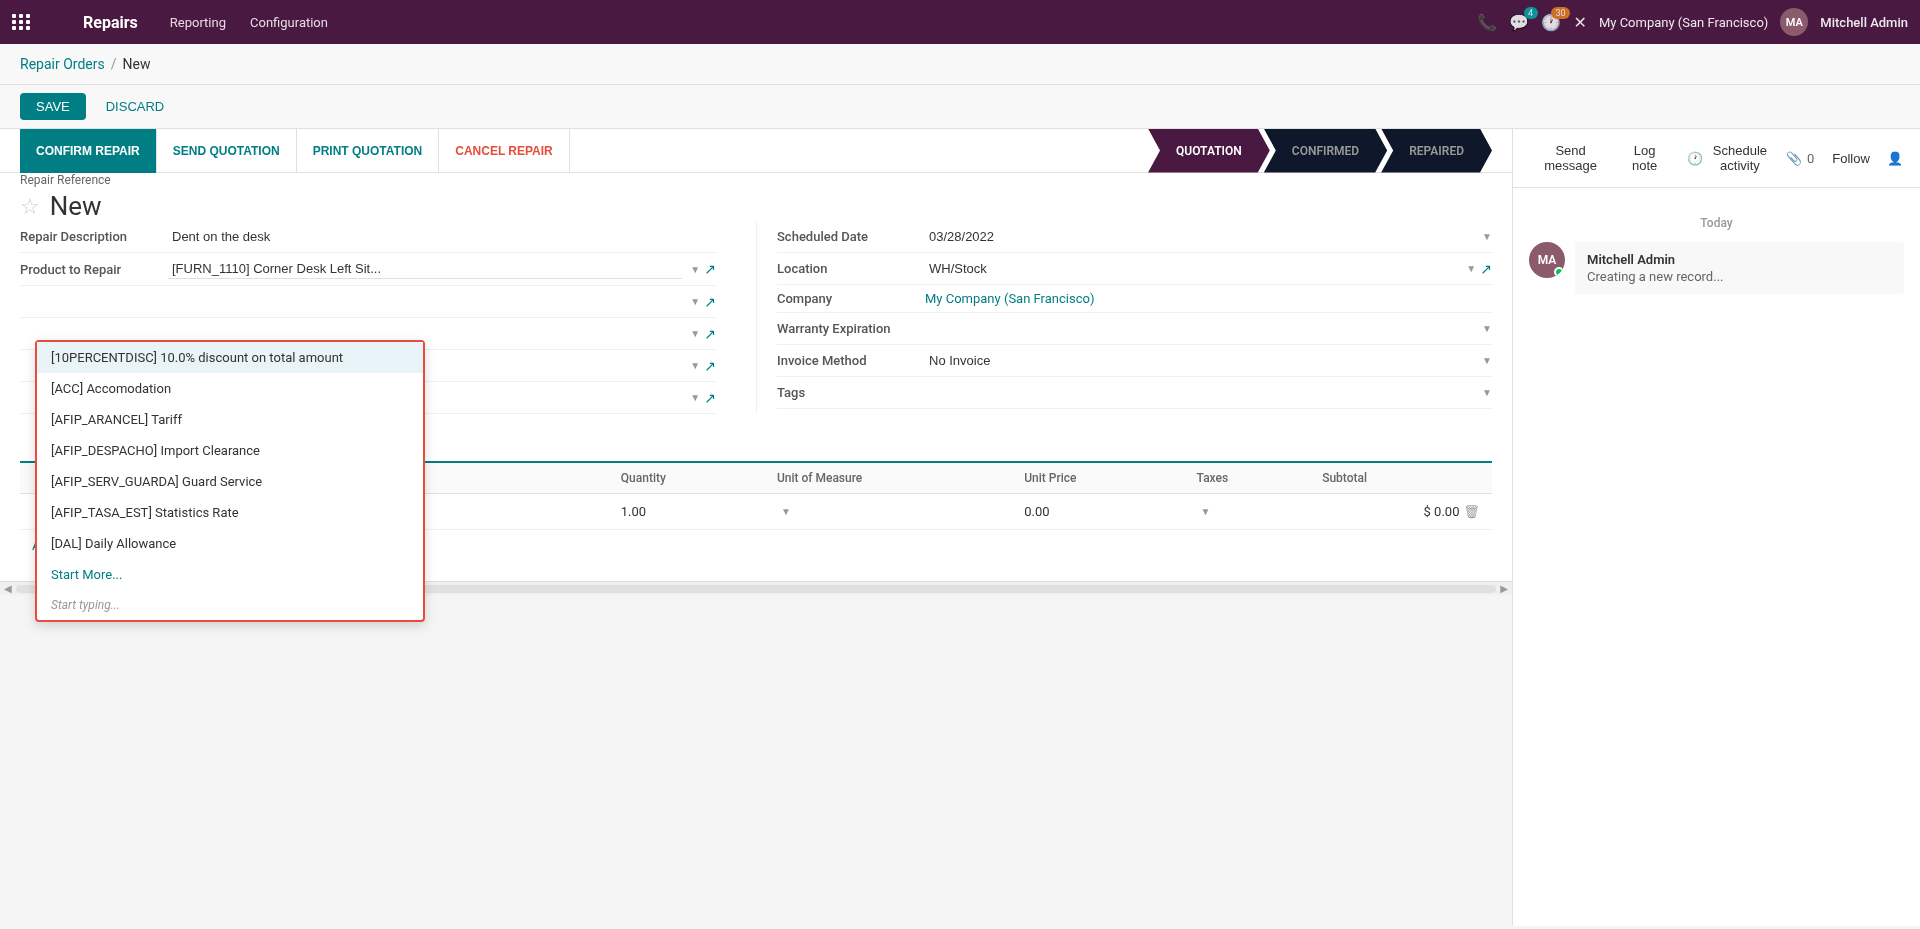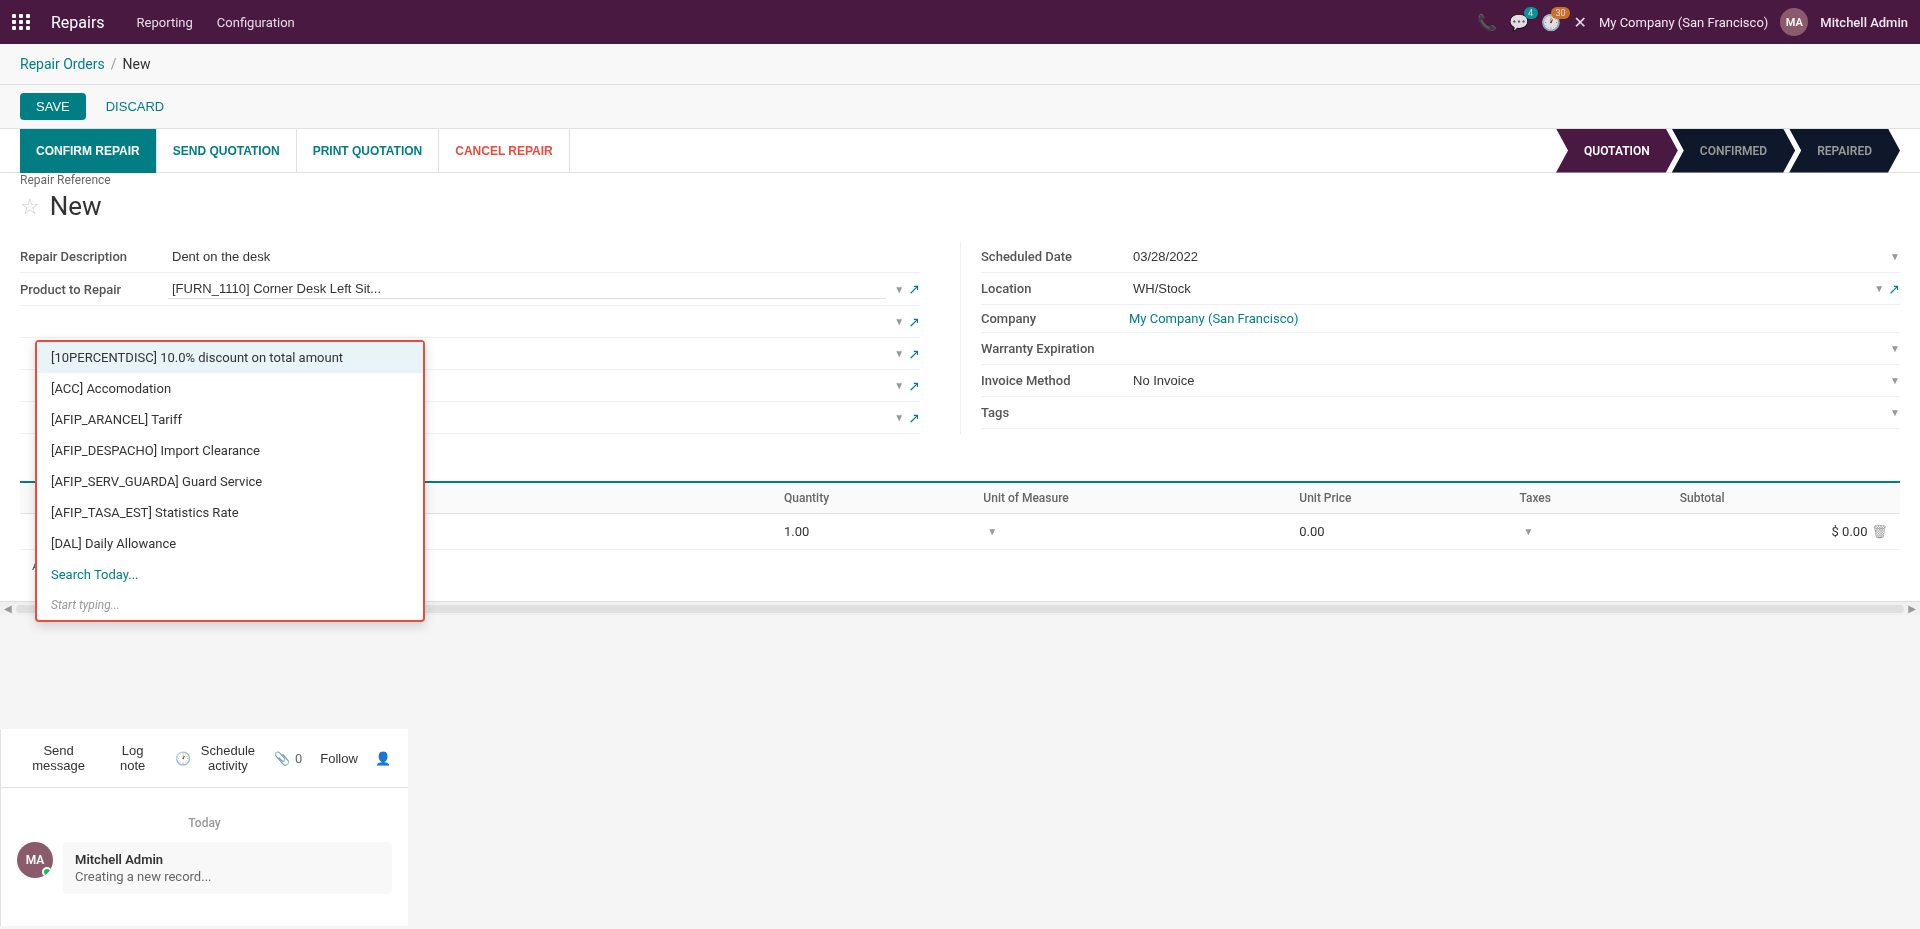--- a/index.html
+++ b/index.html
@@ -8,21 +8,21 @@
     
     .navbar {
       background: #4a1942;
       color: white;
       height: 44px;
       display: flex;
       align-items: center;
       padding: 0 12px;
       gap: 20px;
     }
-    .navbar-brand { font-size: 16px; font-weight: 400; color: white; }
+    .navbar-brand { font-size: 16px; font-weight: 700; color: white; margin-left: 32px; }
     .navbar-menu { display: flex; gap: 0; }
     .navbar-menu-item { color: rgba(255,255,255,0.85); padding: 6px 12px; border-radius: 4px; cursor: pointer; font-size: 13px; }
     .navbar-right { margin-left: auto; display: flex; align-items: center; gap: 12px; color: white; }
     .navbar-icon { cursor: pointer; font-size: 16px; opacity: 0.85; position: relative; }
     .badge {
       position: absolute; top: -6px; right: -8px;
       background: #00aaaa; color: white;
       border-radius: 10px; font-size: 9px;
       padding: 1px 4px; min-width: 14px; text-align: center;
     }
@@ -59,21 +59,21 @@
     .btn-save {
       background: #017e84; color: white; border: none;
       padding: 6px 16px; border-radius: 4px; cursor: pointer; font-size: 13px; font-weight: 500;
     }
     .btn-discard {
       background: transparent; color: #017e84; border: none;
       padding: 6px 12px; border-radius: 4px; cursor: pointer; font-size: 13px; font-weight: 500;
     }
 
     
-    .main-layout { display: flex; height: calc(929px - 44px - 44px - 44px); flex-direction: column; }
+    .main-layout { display: flex; height: calc(929px - 44px - 44px - 44px); }
 
     
     .form-area { flex: 1; overflow-y: auto; overflow-x: hidden; }
 
     
     .status-bar {
       background: white;
       border-bottom: 1px solid #e0e0e0;
       display: flex;
       align-items: center;
@@ -118,21 +118,21 @@
       color: white;
       clip-path: polygon(0 0, calc(100% - 12px) 0, 100% 50%, calc(100% - 12px) 100%, 0 100%, 12px 50%);
       padding: 0 28px;
     }
     .stage-item.inactive {
       color: #999;
       clip-path: polygon(0 0, calc(100% - 12px) 0, 100% 50%, calc(100% - 12px) 100%, 0 100%, 12px 50%);
       padding: 0 28px;
       background: #0f172a;
     }
-    .form-header { margin-bottom: 20px; }
+    .form-header { }
     .repair-ref-label { font-size: 12px; color: #666; margin-bottom: 4px; }
     .repair-title { display: flex; align-items: center; gap: 10px; }
     .star-icon { font-size: 22px; color: #ccc; cursor: pointer; }
     .repair-name { font-size: 26px; color: #333; font-weight: 400; }
     .field-row { display: flex; align-items: center; padding: 6px 0; gap: 8px; border-bottom: 1px solid #f0f0f0; }
     .field-label { min-width: 140px; color: #555; font-size: 13px; font-weight: 500; }
     .field-value { flex: 1; color: #333; font-size: 13px; }
     .field-input {
       flex: 1; border: none; background: transparent; font-size: 13px; color: #333;
       padding: 2px 4px; outline: none;
@@ -484,15 +484,15 @@
 </div>
 
 <div class="dropdown-overlay">
   <div class="dropdown-item highlighted">[10PERCENTDISC] 10.0% discount on total amount</div>
   <div class="dropdown-item">[ACC] Accomodation</div>
   <div class="dropdown-item">[AFIP_ARANCEL] Tariff</div>
   <div class="dropdown-item">[AFIP_DESPACHO] Import Clearance</div>
   <div class="dropdown-item">[AFIP_SERV_GUARDA] Guard Service</div>
   <div class="dropdown-item">[AFIP_TASA_EST] Statistics Rate</div>
   <div class="dropdown-item">[DAL] Daily Allowance</div>
-  <div class="dropdown-search-more">Search Today...</div>
+  <div class="dropdown-search-more">Start More...</div>
   <div class="dropdown-start-typing">Start typing...</div>
 </div>
 
 </body></html>

